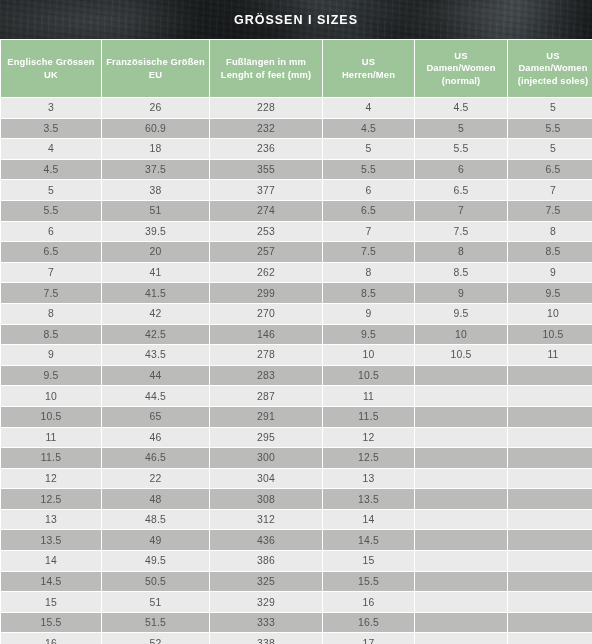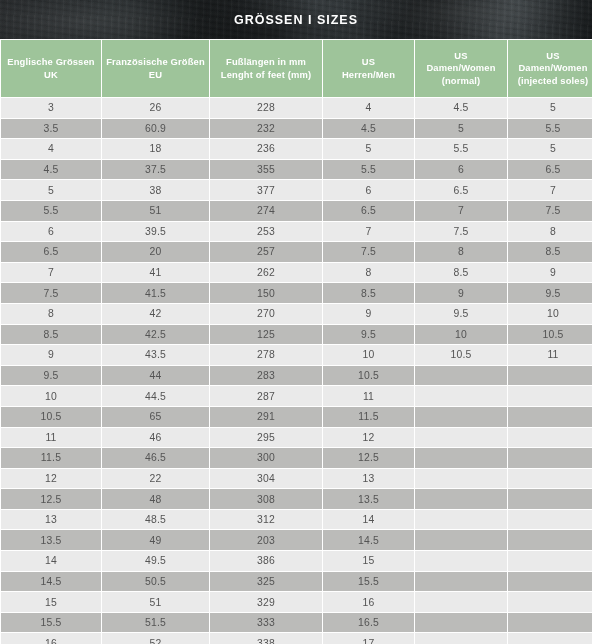--- a/index.html
+++ b/index.html
@@ -244,37 +244,37 @@
             <td>7</td>
             <td>41</td>
             <td>262</td>
             <td>8</td>
             <td>8.5</td>
             <td>9</td>
           </tr>
           <tr class="row-dark">
             <td>7.5</td>
             <td>41.5</td>
-            <td>150</td>
+            <td>299</td>
             <td>8.5</td>
             <td>9</td>
             <td>9.5</td>
           </tr>
           <tr class="row-light">
             <td>8</td>
             <td>42</td>
             <td>270</td>
             <td>9</td>
             <td>9.5</td>
             <td>10</td>
           </tr>
           <tr class="row-dark">
             <td>8.5</td>
             <td>42.5</td>
-            <td>125</td>
+            <td>146</td>
             <td>9.5</td>
             <td>10</td>
             <td>10.5</td>
           </tr>
           <tr class="row-light">
             <td>9</td>
             <td>43.5</td>
             <td>278</td>
             <td>10</td>
             <td>10.5</td>
@@ -340,21 +340,21 @@
             <td>13</td>
             <td>48.5</td>
             <td>312</td>
             <td>14</td>
             <td></td>
             <td></td>
           </tr>
           <tr class="row-dark">
             <td>13.5</td>
             <td>49</td>
-            <td>203</td>
+            <td>436</td>
             <td>14.5</td>
             <td></td>
             <td></td>
           </tr>
           <tr class="row-light">
             <td>14</td>
             <td>49.5</td>
             <td>386</td>
             <td>15</td>
             <td></td>

